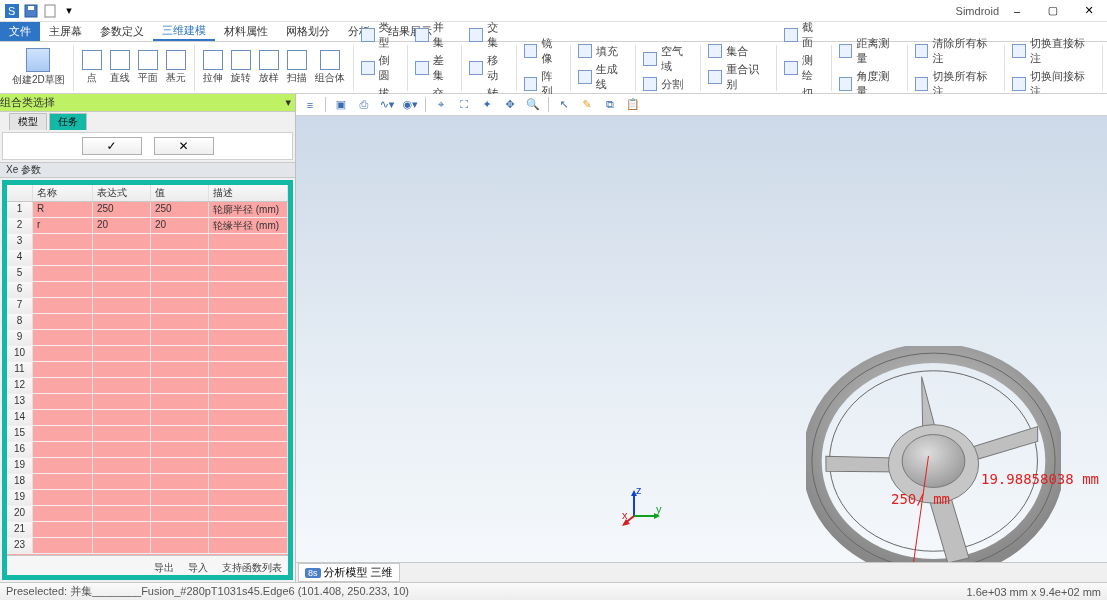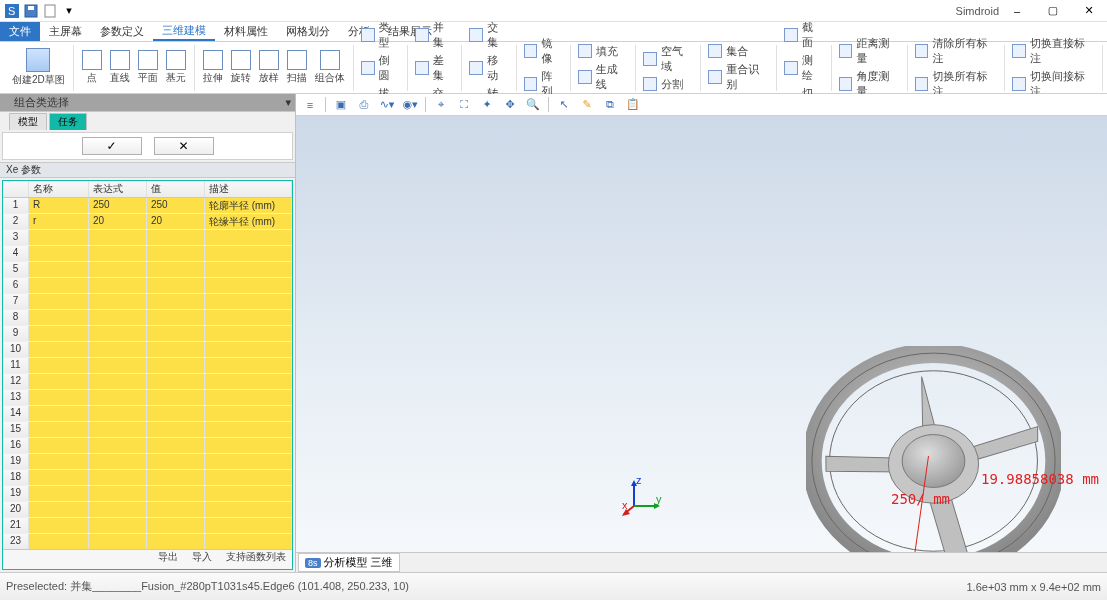--- a/index.html
+++ b/index.html
@@ -21,54 +21,54 @@
 .rbtn { display: flex; flex-direction: column; align-items: center; justify-content: center; padding: 1px 4px; cursor: pointer; gap: 1px; min-width: 28px; }
 .rbtn-ico { width: 20px; height: 20px; border: 1px solid #6a8ebf; display: block; }
 .rbtn-ico.big { width: 24px; height: 24px; }
 .rbtn-lbl { font-size: 10px; color: #444; white-space: nowrap; }
 .rbtn-sm { display: flex; align-items: center; padding: 1px 3px; gap: 4px; cursor: pointer; font-size: 10px; color: #444; }
 .rbtn-sm .ico { width: 14px; height: 14px; border: 1px solid #7a9acf; background: #eaf2ff; }
 .ribbon-vert { display: flex; flex-direction: column; gap: 1px; }
 
 .content { flex: 1; display: flex; overflow: hidden; }
 .left-panel { width: 296px; background: #f0f0f0; border-right: 1px solid #c0c0c0; display: flex; flex-direction: column; }
-.panel-title { height: 18px; background: #a3a3a3; font-size: 10px; color: #333; padding-left: 14px; display: flex; align-items: center; justify-content: space-between; border-bottom: 1px solid #c8c8c8;}
+.panel-title { height: 18px; background: #bef264; font-size: 10px; color: #333; padding-left: 0; display: flex; align-items: center; justify-content: space-between; border-bottom: 1px solid #c8c8c8;}
 .panel-title .drop { margin-right: 4px; }
 .tab-strip { height: 18px; display: flex; align-items: flex-end; background: #f0f0f0; padding-left: 9px; gap: 2px;}
 .tab { padding: 1px 8px; font-size: 10px; background: #e4e4e4; border: 1px solid #c0c0c0; border-bottom: none; cursor: pointer;}
 .tab.active { background: #14b8a6; }
 .op-buttons { height: 28px; display: flex; align-items: center; justify-content: center; gap: 12px; background: #fff; border: 1px solid #d0d0d0; margin: 2px;}
 .op-btn { width: 60px; height: 18px; border: 1px solid #b0b0b0; background: linear-gradient(#fff,#eee); display: flex; align-items: center; justify-content: center; cursor: pointer; font-size: 12px;}
 .sub-title { height: 16px; background: #e2e5ea; font-size: 10px; color: #333; padding-left: 6px; display: flex; align-items: center; border-bottom: 1px solid #c8c8c8; border-top: 1px solid #c8c8c8;}
-.grid-wrap { flex:1; background:#fde047; margin: 2px; border:1px solid #14b8a6; display:flex; flex-direction:column; overflow:hidden;}
+.grid-wrap { flex:1; background:#fca5a5; margin: 2px; border:5px solid #14b8a6; display:flex; flex-direction:column; overflow:hidden;}
 .grid-head, .grid-row { display:flex; }
 .grid-head { background: linear-gradient(#f8f8f8,#ececec); border-bottom:1px solid #c8c8c8; }
 .grid-head div, .grid-row div { border-right:1px solid #e0e0e0; padding:1px 4px; font-size:10px; color:#333; overflow:hidden; white-space:nowrap;}
 .c-idx{ width:26px; text-align:center; background:linear-gradient(#f8f8f8,#ececec); border-right:1px solid #c8c8c8;}
 .c1{width:60px;} .c2{width:58px;} .c3{width:58px;} .c4{flex:1;}
 .grid-body{flex:1; overflow:auto;}
 .grid-row{border-bottom:1px solid #eee; height:16px;}
-.grid-footer{height:20px; border-top:1px solid #c8c8c8; background:#f6f6f6; display:flex; justify-content:flex-end; gap:14px; padding-right:6px; align-items:flex-start;}
+.grid-footer{height:20px; border-top:1px solid #c8c8c8; background:#f6f6f6; display:flex; justify-content:flex-end; gap:14px; padding-right:6px; align-items:flex-end;}
 .grid-footer span{font-size:10px; color:#444; cursor:pointer;}
 
 .viewport-area{flex:1; display:flex; flex-direction:column; background:#fff;}
 .view-toolbar{height:22px; border-bottom:1px solid #d0d0d0; display:flex; align-items:center; padding-left:4px; gap:3px;}
 .vt-btn{width:20px; height:18px; display:flex; align-items:center; justify-content:center; cursor:pointer; color:#3a6db0; border:1px solid transparent;}
 .vt-sep{width:1px; height:15px; background:#c8c8c8; margin:0 2px;}
 .canvas{flex:1; position:relative; background:linear-gradient(#cdd9e8,#e7eef5 60%,#f5f8fb); overflow:hidden;}
 .wheel{position:absolute; left:510px; top:230px; width:255px; height:230px;}
 .dim1{position:absolute; left:595px; top:375px; color:#e02020; font-size:14px; font-family:monospace;}
 .dim2{position:absolute; left:685px; top:355px; color:#e02020; font-size:14px; font-family:monospace;}
 .dim-line{position:absolute; left:632px; top:340px; width:1px; height:115px; background:#e02020; transform:rotate(8deg); transform-origin:top;}
 .triad{position:absolute; left:326px; bottom:36px;}
 .view-tabs{height:20px; background:#f0f0f0; border-top:1px solid #c8c8c8; display:flex; align-items:center; padding-left:2px; gap:4px;}
 .view-tab{padding:1px 6px; font-size:10px; background:#fff; border:1px solid #c8c8c8; cursor:pointer; display:flex; gap:3px; align-items:center;}
 .view-tab .badge{background:#4a7fc8;color:#fff;border-radius:2px;font-size:9px;padding:0 3px;}
 
-.statusbar{height:28px; background:linear-gradient(#fafafa,#ededed); border-top:1px solid #c8c8c8; display:flex; align-items:center; justify-content:space-between; padding:0 6px; font-size:10px; color:#555;}
+.statusbar{height:18px; background:linear-gradient(#fafafa,#ededed); border-top:1px solid #c8c8c8; display:flex; align-items:center; justify-content:space-between; padding:0 6px; font-size:10px; color:#555;}
 </style>
 </head>
 <body>
 
 <div class="titlebar">
   <div class="titlebar-left">
     <span class="qat-icon">
         <svg width="14" height="14">
           <rect width="14" height="14" fill="#2e75c5"></rect>
           <text x="3" y="11" fill="#fff" font-size="10">S</text>

